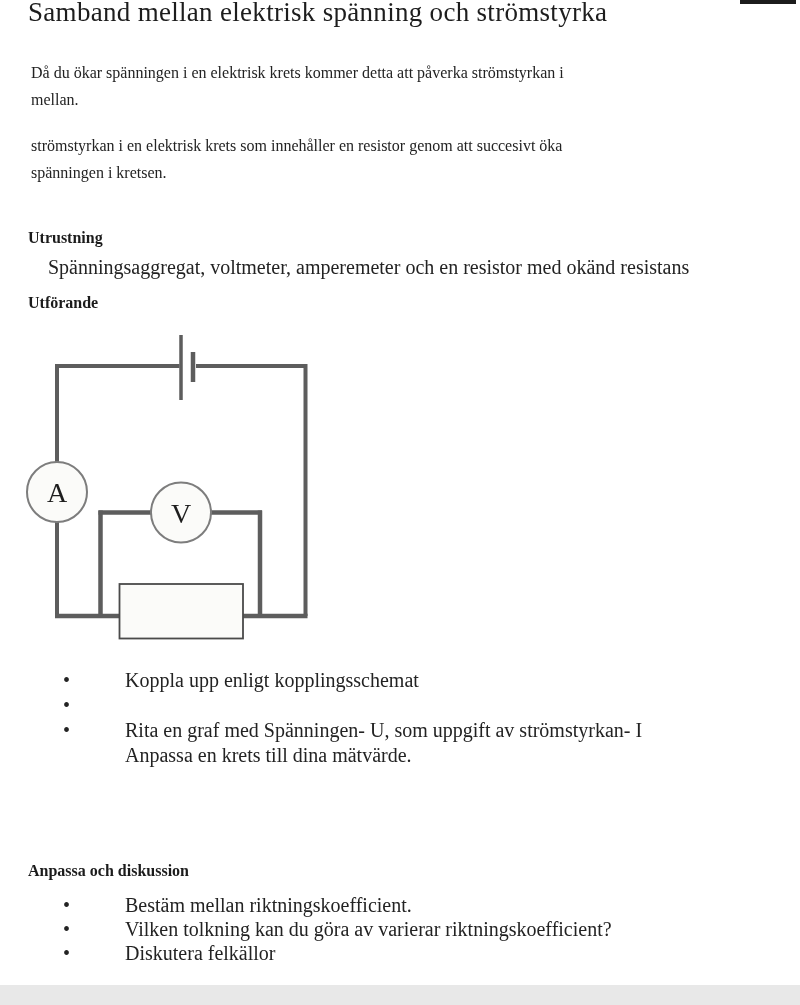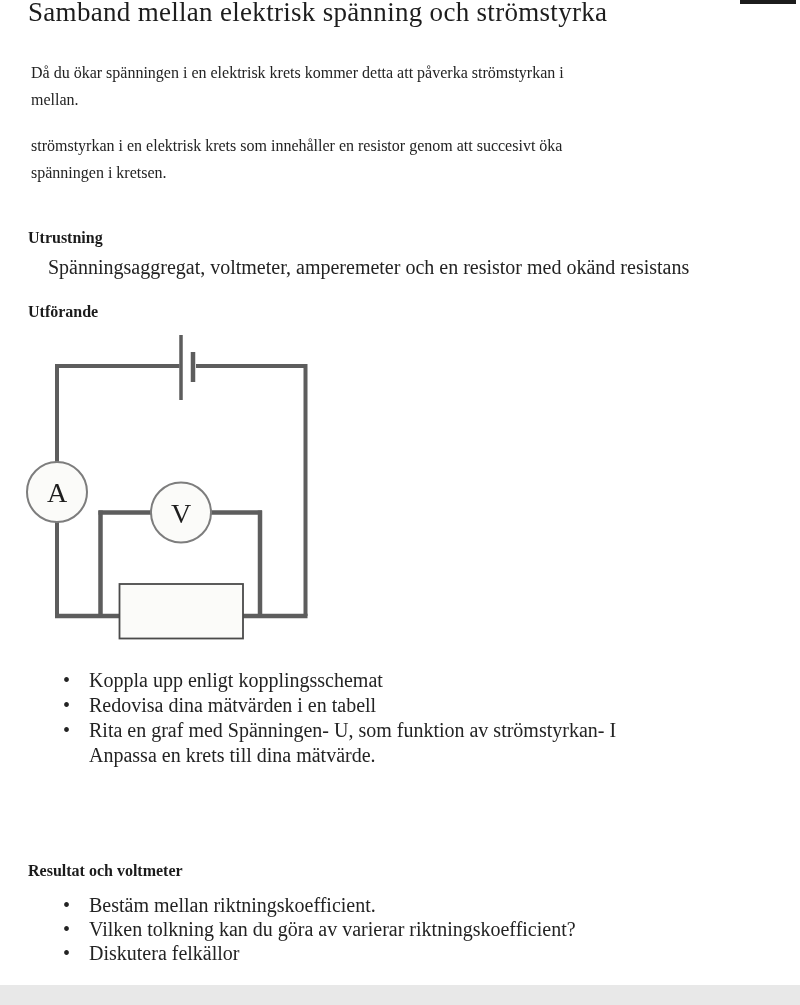--- a/index.html
+++ b/index.html
@@ -15,21 +15,21 @@
     white-space:nowrap;
   }
   .scan-mark { position:absolute; top:0; left:740px; width:56px; height:4px; background:#1c1c1c; }
   .para { position:absolute; left:31px; font-size:16px; line-height:27px; color:#232323; }
   .para div { white-space:nowrap; }
   .heading { position:absolute; left:28px; margin:0; font-size:16px; font-weight:700; color:#1b1b1b; white-space:nowrap; }
   .plain-line { position:absolute; left:28px; font-size:20px; line-height:24px; color:#232323; white-space:nowrap;margin-left:20px; }
   .bullets { position:absolute; left:63px; font-size:20px; color:#232323; }
   .bi { display:flex; }
   .dot { flex:0 0 26px; width:26px; }
-  .btxt { flex:1; }
+  .btxt { flex:1;margin-left:36px; }
   .btxt div, .btxt { white-space:nowrap; }
   .lh25 .bi, .lh25 .btxt { line-height:25px; }
   .lh24 .bi, .lh24 .btxt { line-height:24px; }
   .circuit-svg { position:absolute; left:0; top:330px; }
   svg text { font-family:"Liberation Serif","DejaVu Serif",serif; }
 </style>
 </head>
 <body>
 
 <div class="page">
@@ -44,21 +44,21 @@
   </div>
 
   <div class="para" style="top:132px;">
     <div>strömstyrkan i en elektrisk krets som innehåller en resistor genom att succesivt öka</div>
     <div>spänningen i kretsen.</div>
   </div>
 
   <h2 class="heading" style="top:229px;">Utrustning</h2>
   <div class="plain-line" style="top:255px;">Spänningsaggregat, voltmeter, amperemeter och en resistor med okänd resistans</div>
 
-  <h2 class="heading" style="top:303px;text-align:right;">Utförande</h2>
+  <h2 class="heading" style="top:294px;text-align:right;">Utförande</h2>
 
   <svg class="circuit-svg" width="340" height="330" viewBox="0 0 340 330">
 
     <line x1="55" y1="36" x2="179.5" y2="36" stroke-width="4" stroke="#5d5d5d"></line>
 
     <polyline points="196,36 305.5,36 305.5,286" fill="none" stroke-width="4" stroke="#5d5d5d"></polyline>
 
     <line x1="181" y1="5" x2="181" y2="70" stroke-width="3.5" stroke="#5d5d5d"></line>
     <line x1="193" y1="22" x2="193" y2="52" stroke-width="4.5" stroke="#5d5d5d"></line>
 
@@ -82,33 +82,32 @@
   </svg>
 
   <div class="bullets lh25" style="top:668px;">
     <div class="bi">
       <span class="dot">•</span>
       <span class="btxt">Koppla upp enligt kopplingsschemat</span>
     </div>
     <div class="bi">
       <span class="dot">•</span>
       <div class="btxt">
-        <div>Redovisa dina mätvärden i en tabell</div>
       </div>
     </div>
     <div class="bi">
       <span class="dot">•</span>
       <div class="btxt">
-        <div>Rita en graf med Spänningen- U, som funktion av strömstyrkan- I</div>
+        <div>Rita en graf med Spänningen- U, som uppgift av strömstyrkan- I</div>
         <div>Anpassa en krets till dina mätvärde.</div>
       </div>
     </div>
   </div>
 
-  <h2 class="heading" style="top:862px;">Resultat och voltmeter</h2>
+  <h2 class="heading" style="top:862px;">Anpassa och diskussion</h2>
 
   <div class="bullets lh24" style="top:893px;">
     <div class="bi">
       <span class="dot">•</span>
       <span class="btxt">Bestäm mellan riktningskoefficient.</span>
     </div>
     <div class="bi">
       <span class="dot">•</span>
       <span class="btxt">Vilken tolkning kan du göra av varierar riktningskoefficient?</span>
     </div>

